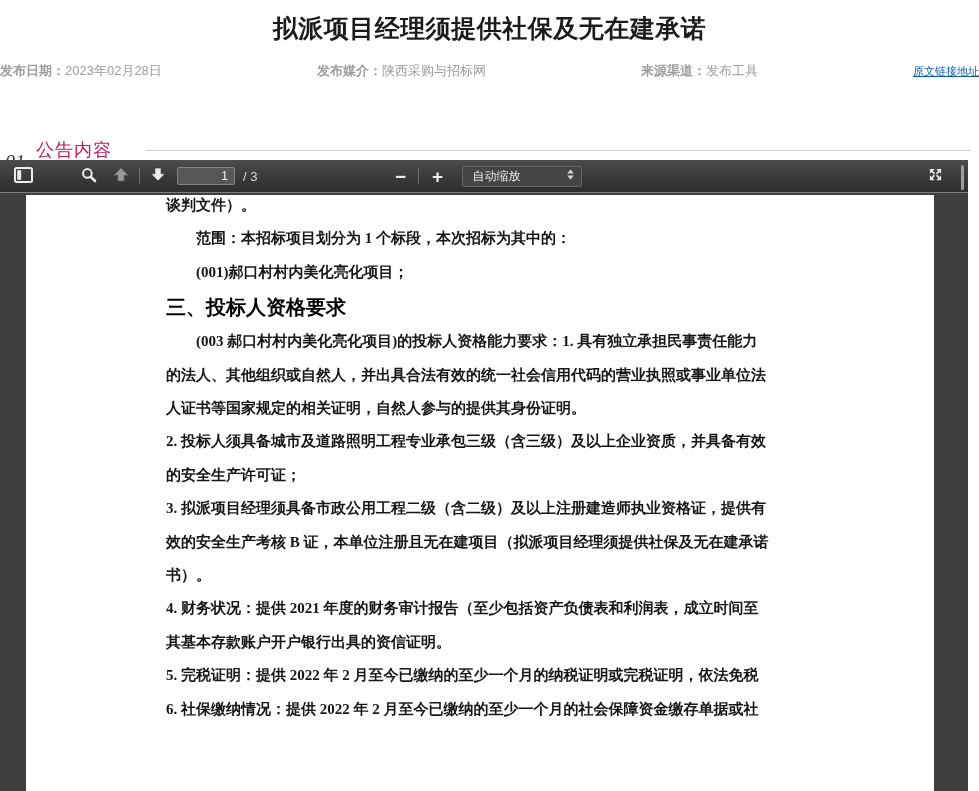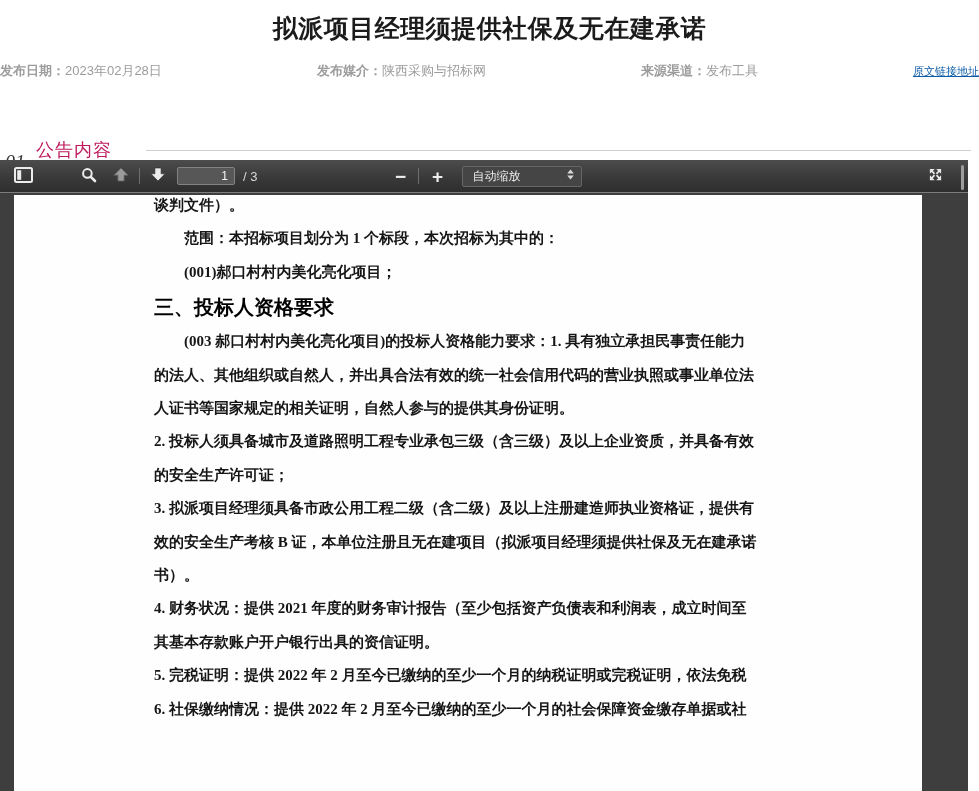--- a/index.html
+++ b/index.html
@@ -52,21 +52,21 @@
     padding:0 6px 0 9px;cursor:pointer;flex:0 0 auto;
   }
   .zoom-select .zs-label{flex:1;}
   .fullscreen-btn{margin-left:auto;margin-right:20px;}
   .scroll-thumb{
     position:absolute;right:4px;top:5px;width:3px;height:25px;
     background:#9d9d9d;border-radius:2px;z-index:3;cursor:pointer;
   }
   
   .doc-page{
-    position:absolute;left:14px;width:908px;top:35px;bottom:0;
+    position:absolute;left:26px;width:908px;top:35px;bottom:0;
     background:#fefefe;overflow:hidden;box-sizing:border-box;
     padding:0 126px 0 140px;
   }
   .doc-text{margin-top:-6px;}
   .doc-line{
     font-family:"Liberation Serif",serif;font-weight:600;
     font-size:15px;line-height:33.4px;color:#161616;white-space:nowrap;
   }
   .doc-line.indent{text-indent:2em;}
   .doc-line.heading{

